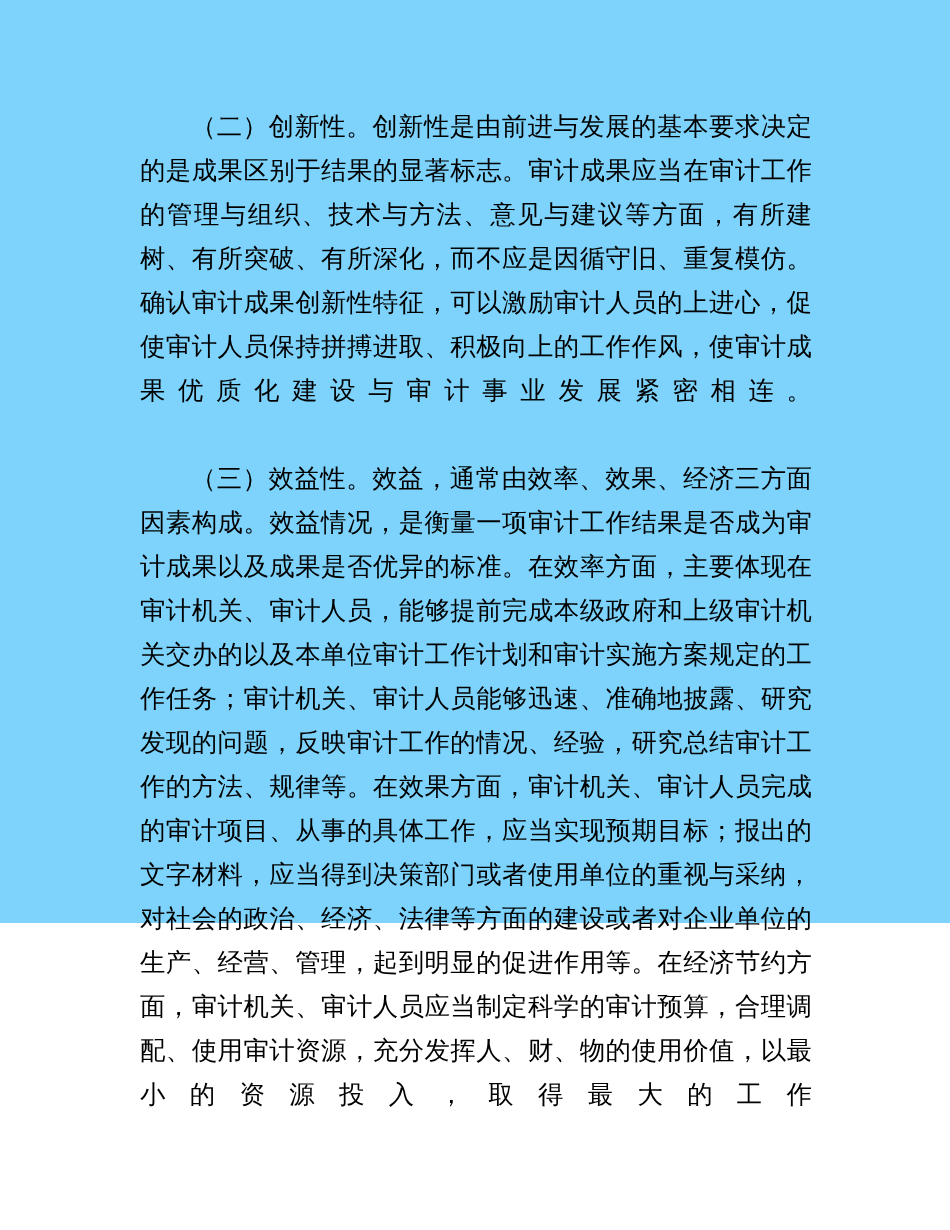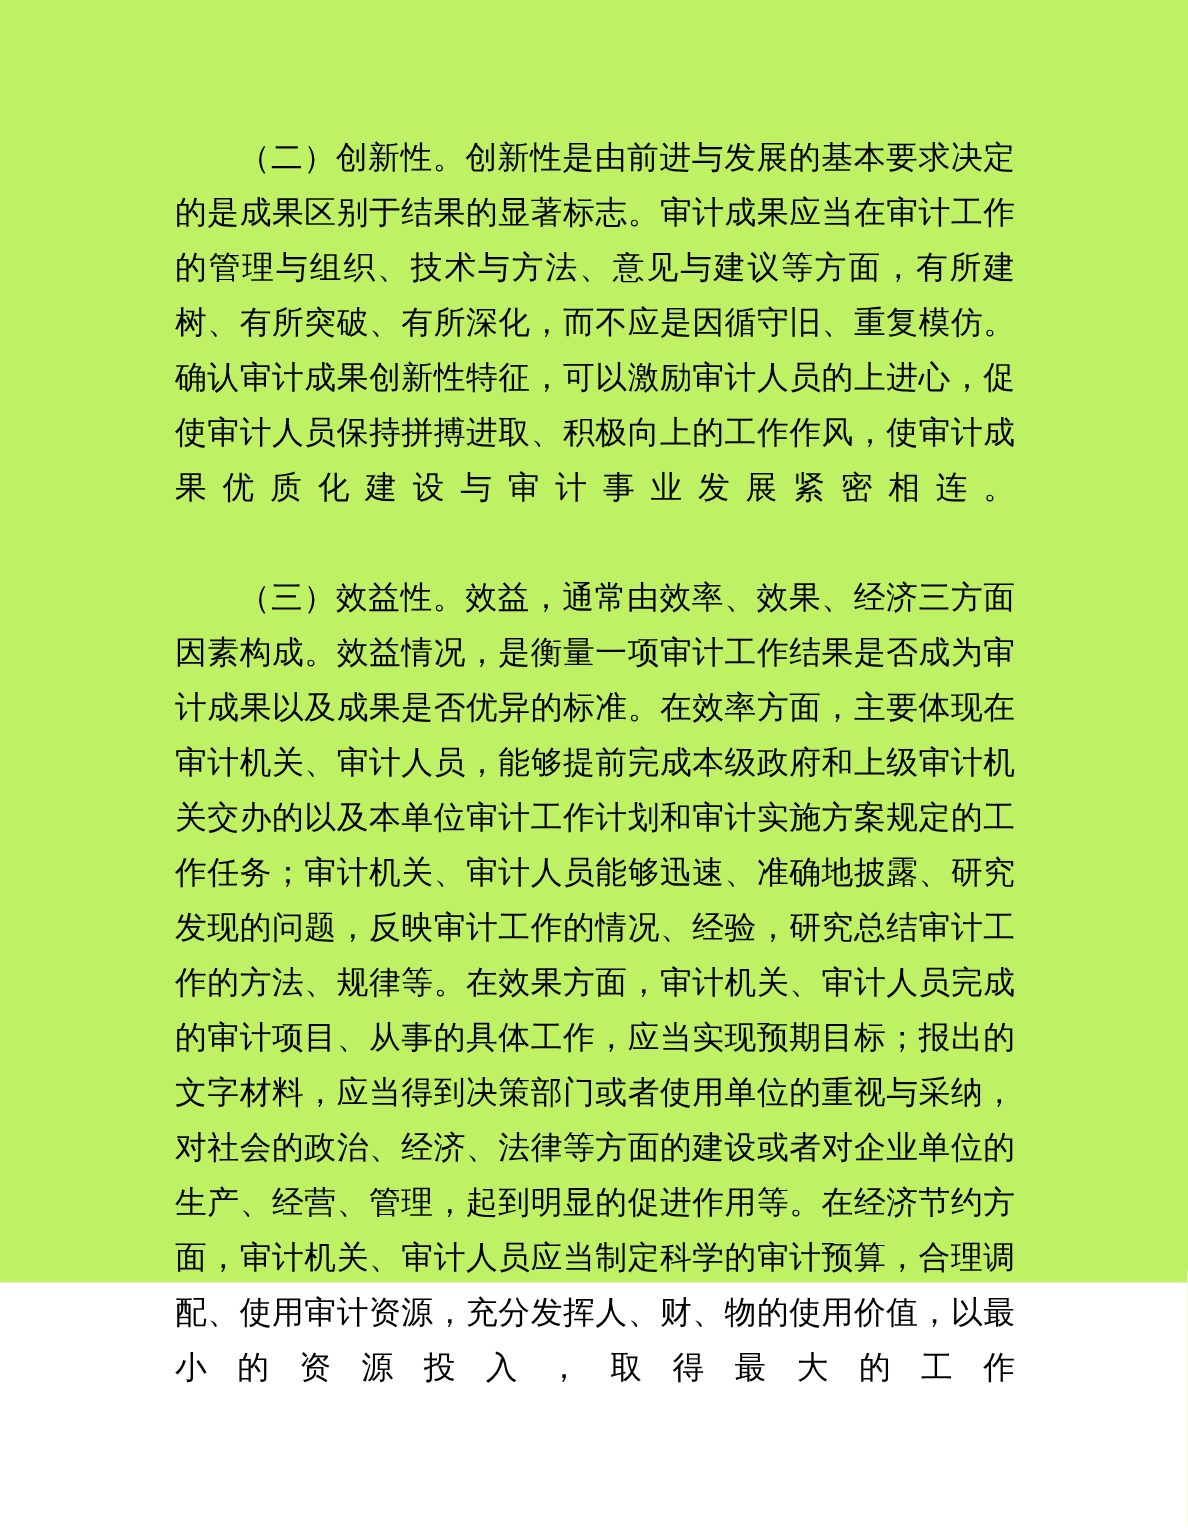--- a/index.html
+++ b/index.html
@@ -10,22 +10,22 @@
   body {
     width: 950px;
     height: 1230px;
     overflow: hidden;
     font-family: "Liberation Sans", "DejaVu Sans", sans-serif;
     color: #000000;
   }
   #page {
     position: relative;
     width: 950px;
-    height: 1026px;
-    background: #bef264;
+    height: 923px;
+    background: #7dd3fc;
     box-sizing: border-box;
   }
   #doc-body {
     position: absolute;
     left: 140px;
     top: 104px;
     width: 672px;
   }
   .para {
     margin: 0;

